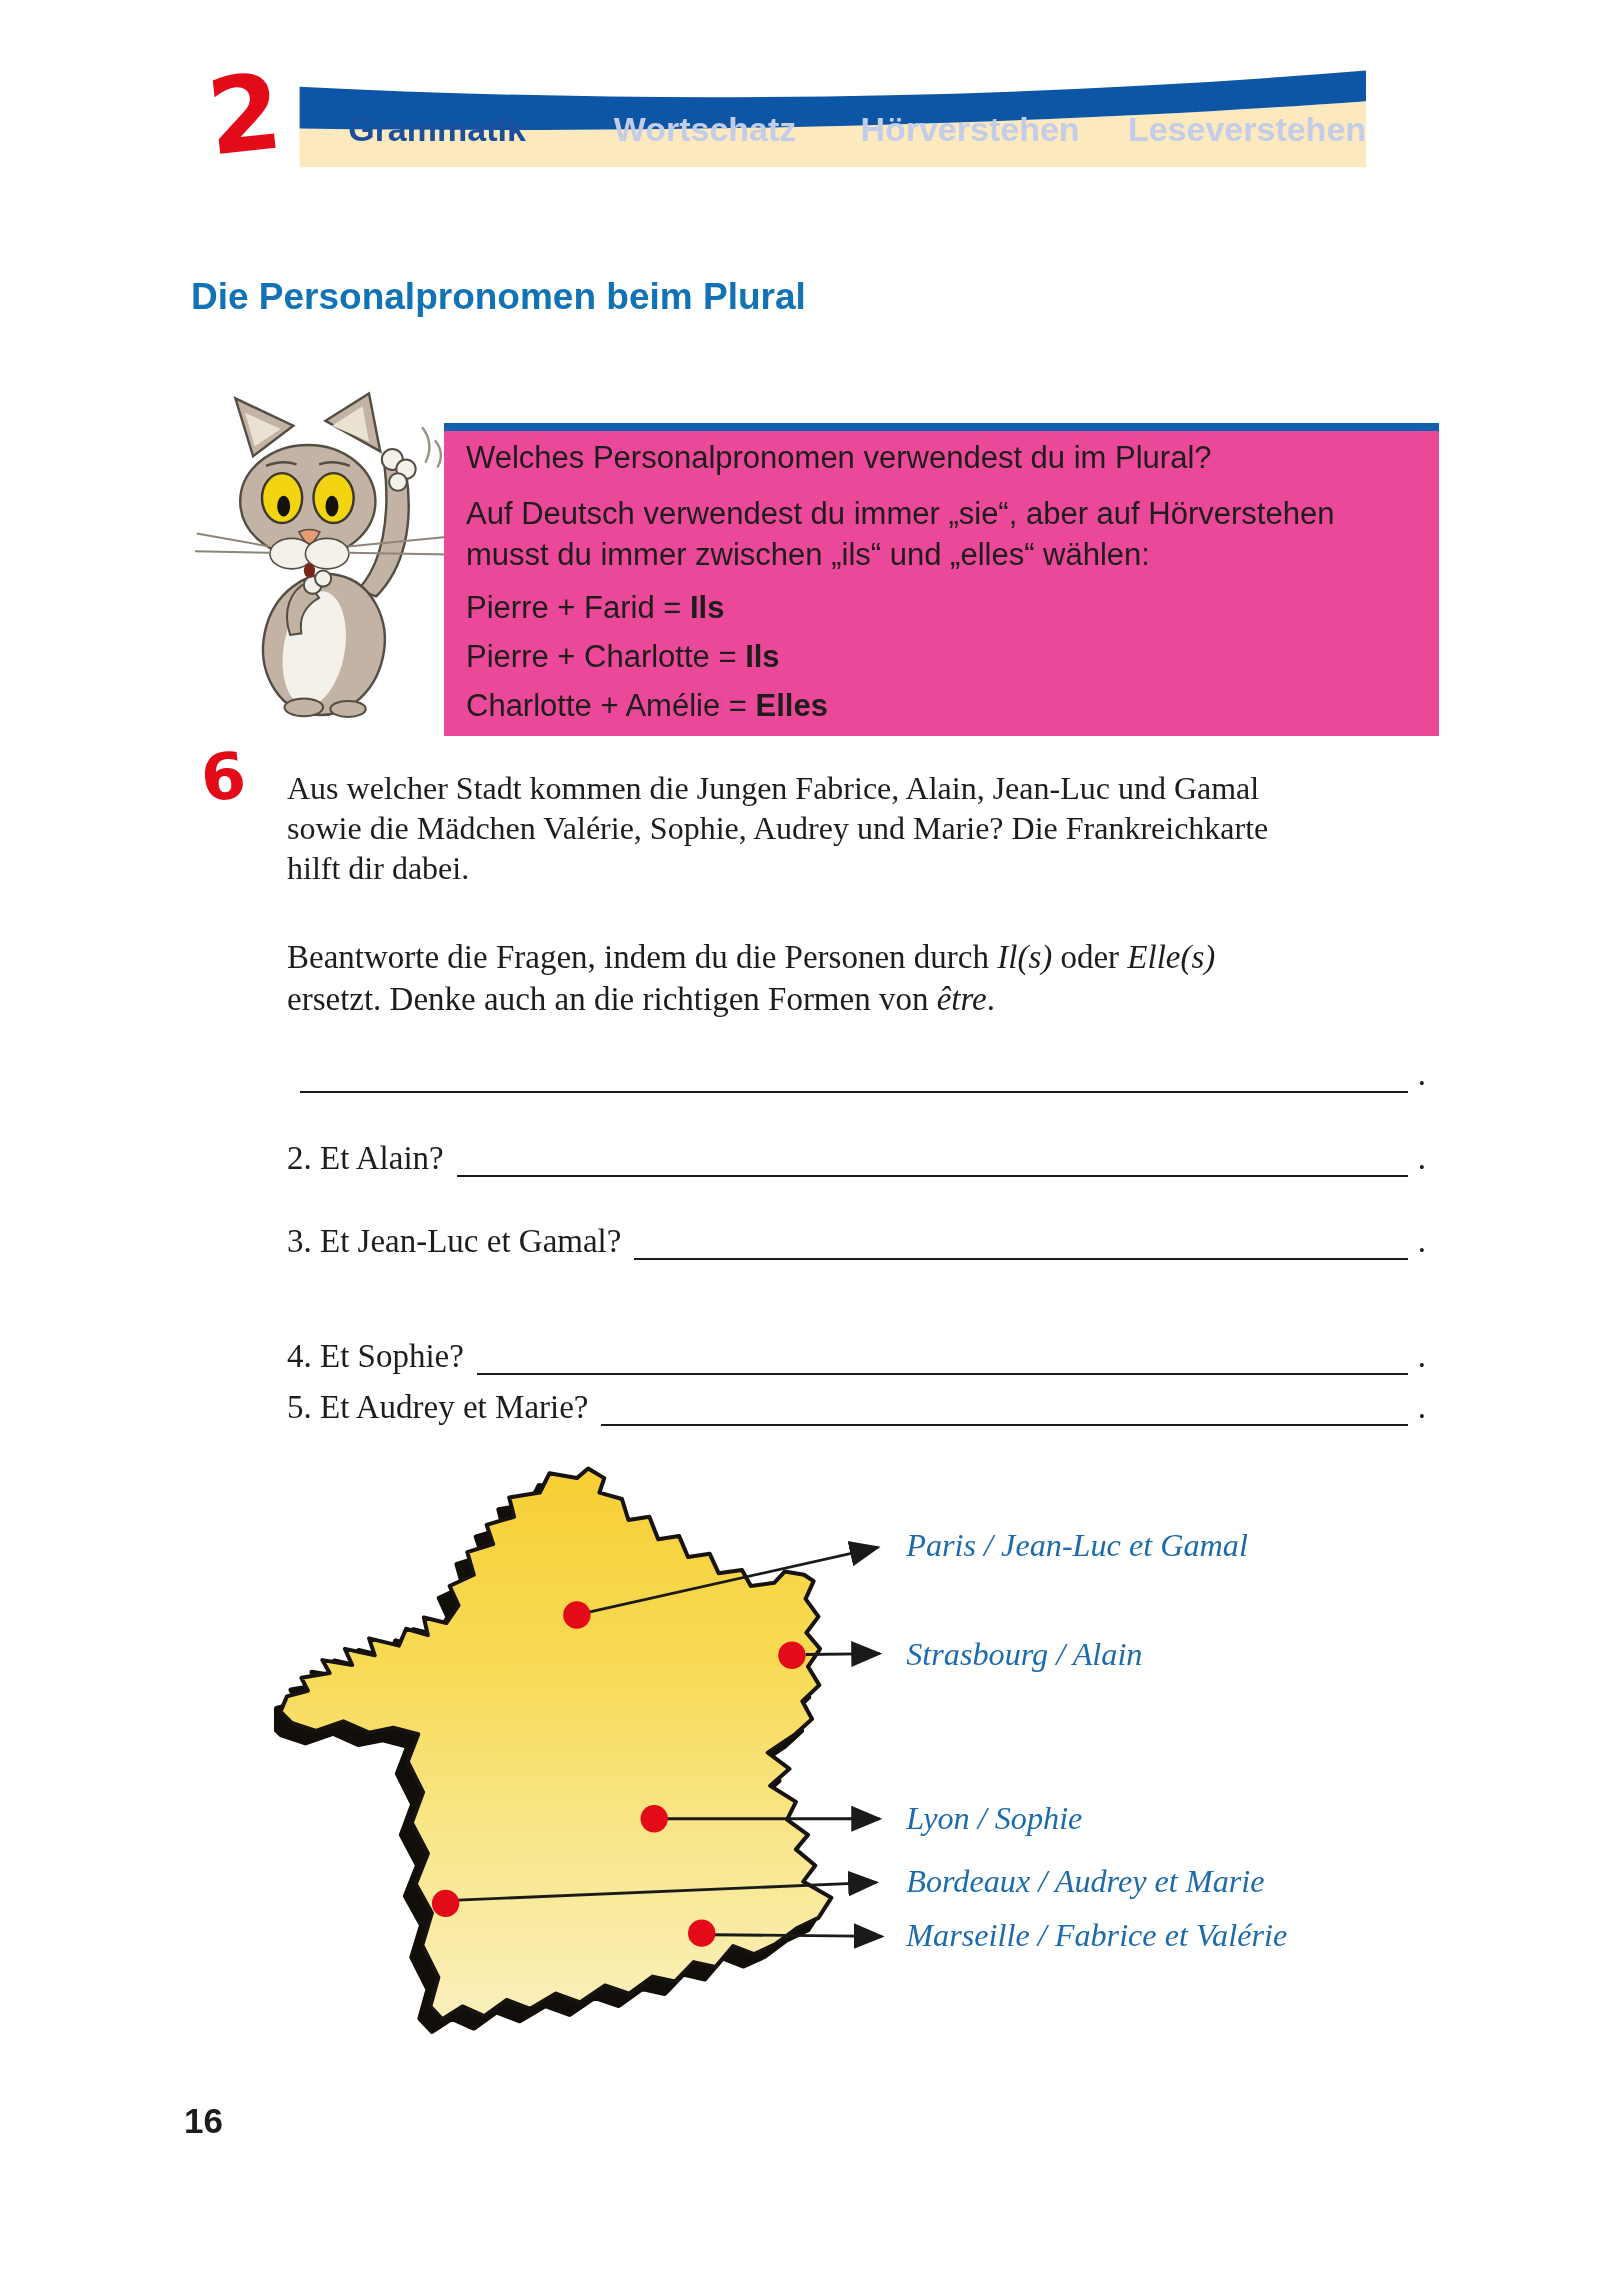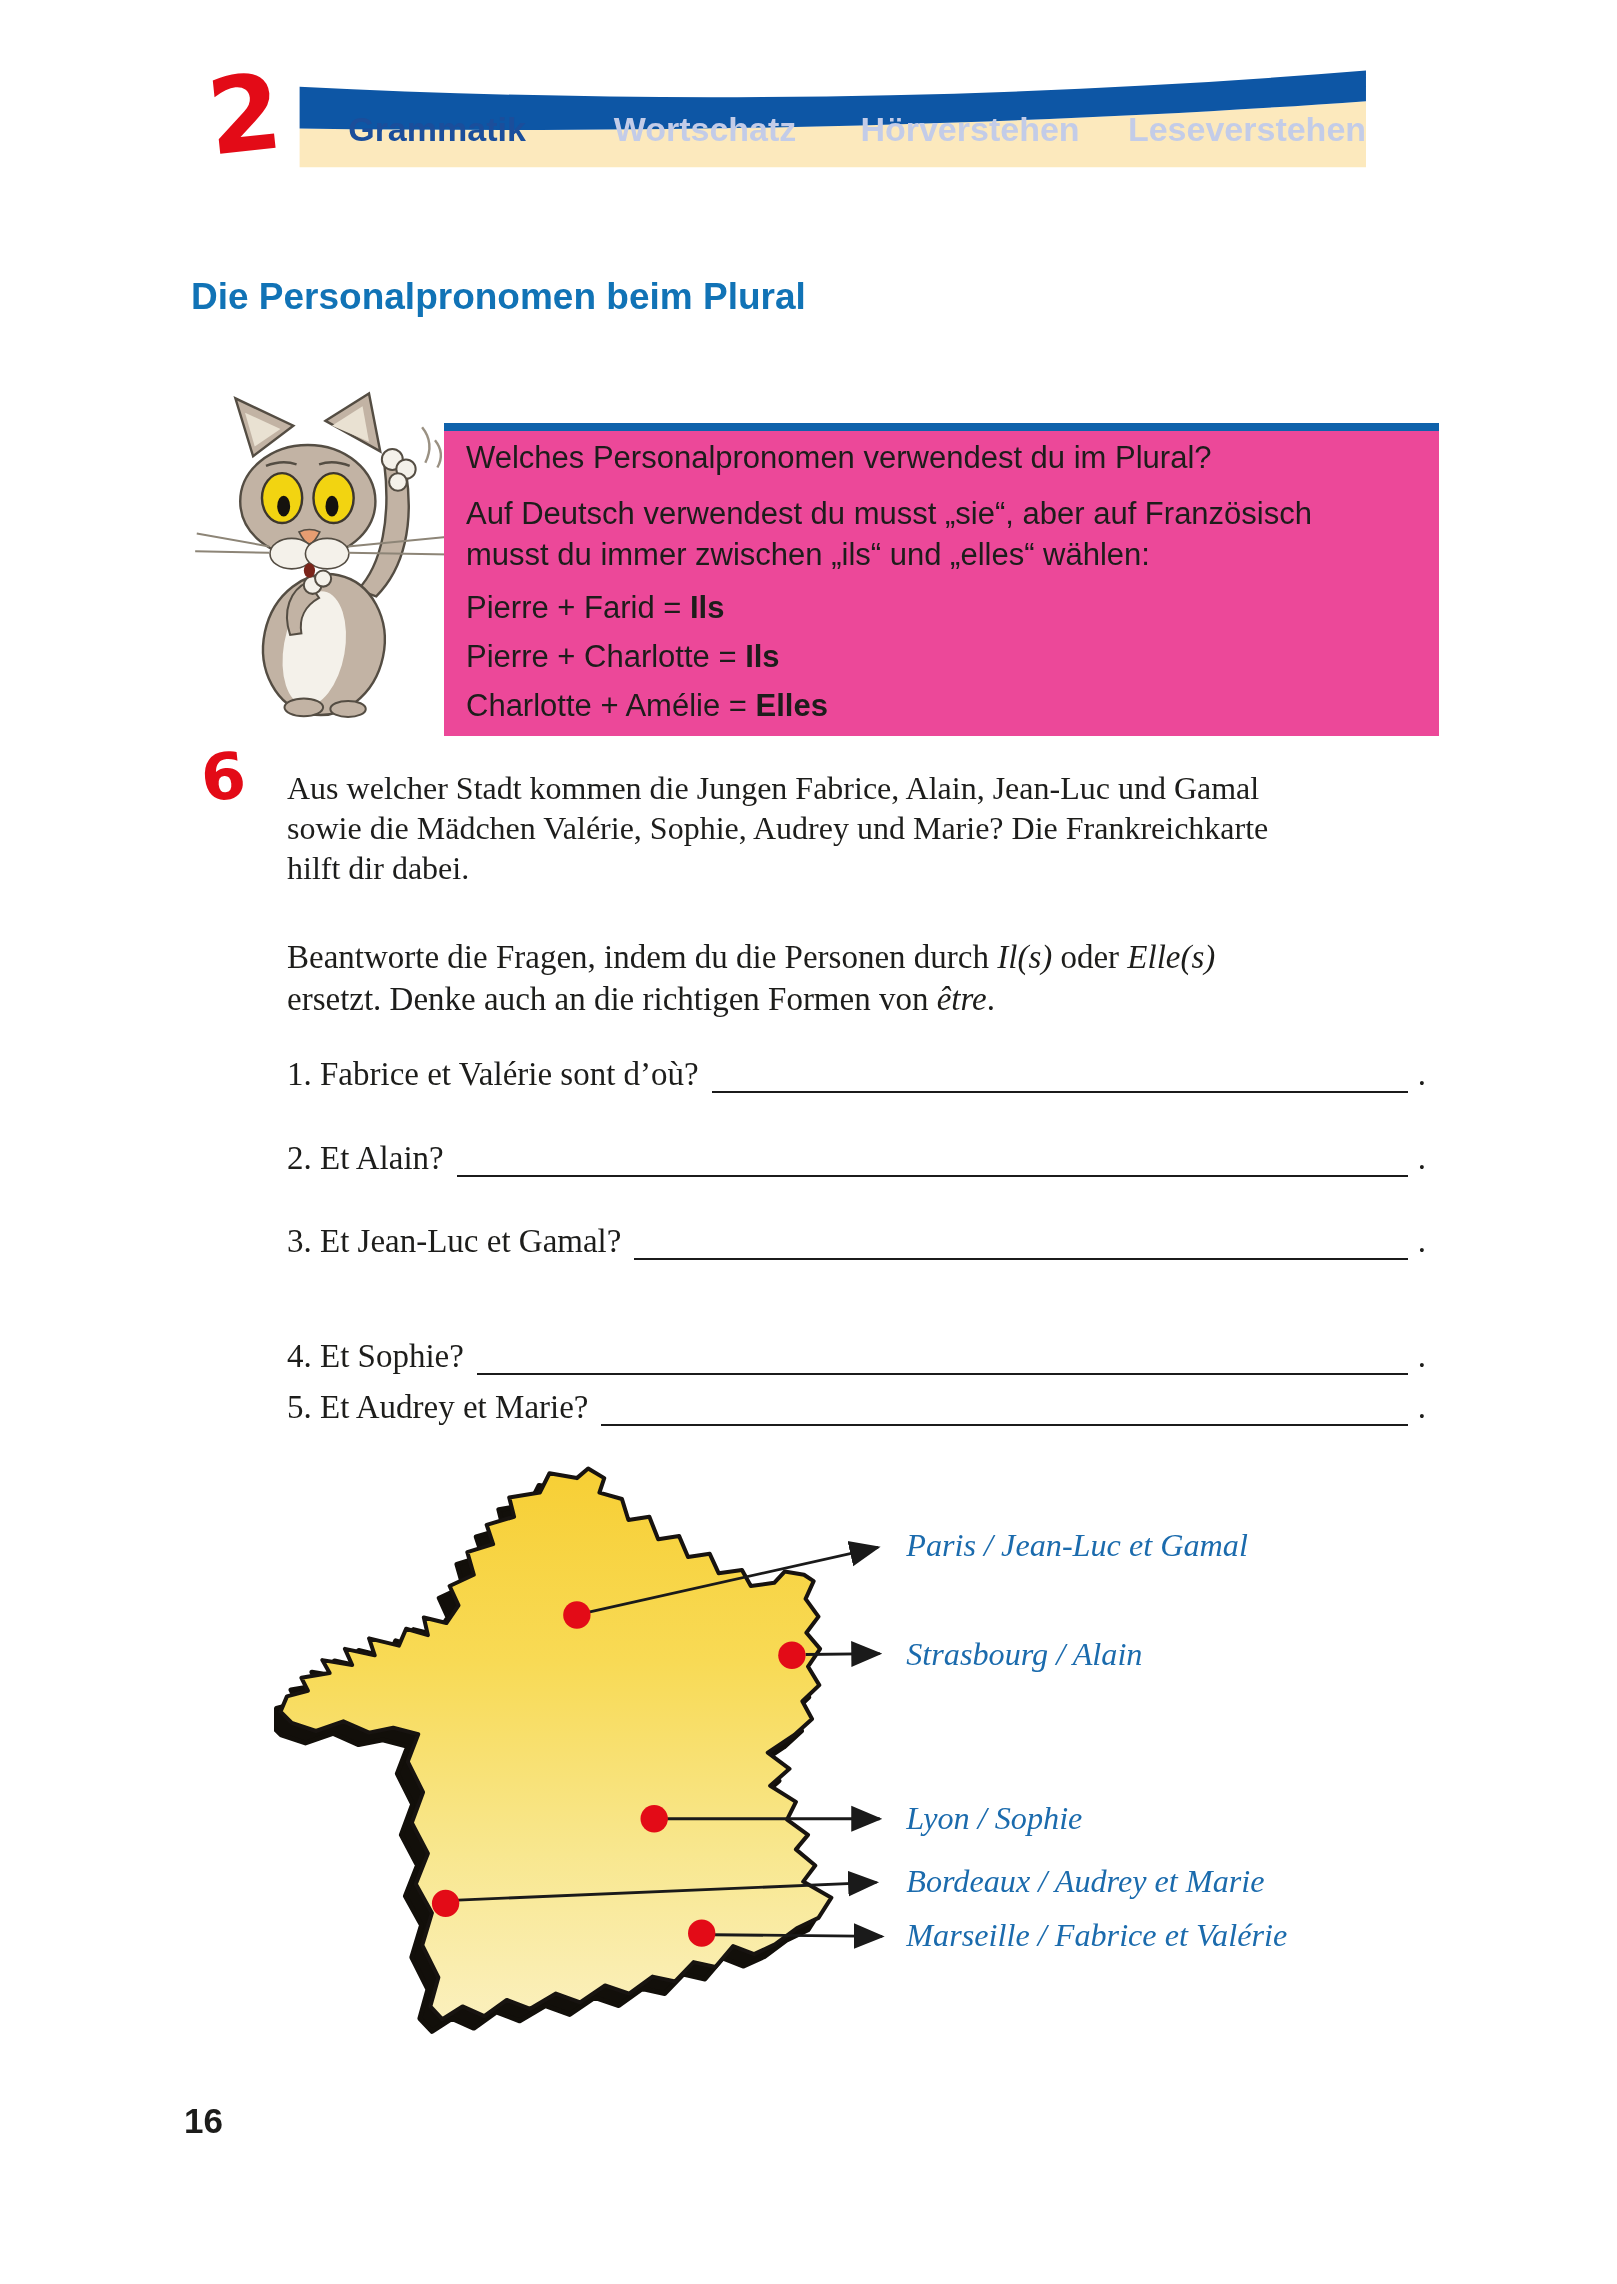--- a/index.html
+++ b/index.html
@@ -106,21 +106,21 @@
     <ellipse cx="90" cy="217" rx="27" ry="19" fill="#f4f1ea" stroke="#544d43" stroke-width="2"></ellipse>
     <ellipse cx="134" cy="217" rx="27" ry="19" fill="#f4f1ea" stroke="#544d43" stroke-width="2"></ellipse>
     <ellipse cx="112" cy="238" rx="7" ry="9" fill="#7a241a"></ellipse>
     <path d="M 62,208 L -28,192 M 62,216 L -30,214 M 160,208 L 285,196 M 160,216 L 287,218" fill="none" stroke="#8d8577" stroke-width="2.5"></path>
   </svg>
 
   <div class="info-box">
     <div class="bar"></div>
     <div class="content">
       <div class="ib-q">Welches Personalpronomen verwendest du im Plural?</div>
-      <div class="ib-e1">Auf Deutsch verwendest du musst „sie“, aber auf Französisch</div>
+      <div class="ib-e1">Auf Deutsch verwendest du immer „sie“, aber auf Hörverstehen</div>
       <div class="ib-e2">musst du immer zwischen „ils“ und „elles“ wählen:</div>
       <div class="ib-ex"><span>Pierre + Farid = </span><b>Ils</b></div>
       <div class="ib-ex"><span>Pierre + Charlotte = </span><b>Ils</b></div>
       <div class="ib-ex"><span>Charlotte + Amélie = </span><b>Elles</b></div>
     </div>
   </div>
 
   <div class="ex-number">6</div>
 
   <div class="intro">
@@ -128,21 +128,20 @@
     <div>sowie die Mädchen Valérie, Sophie, Audrey und Marie? Die Frankreichkarte</div>
     <div>hilft dir dabei.</div>
   </div>
 
   <div class="instructions">
     <span>Beantworte die Fragen, indem du die Personen durch </span><i>Il(s)</i><span> oder </span><i>Elle(s)</i><br>
     <span>ersetzt. Denke auch an die richtigen Formen von </span><i>être</i><span>.</span>
   </div>
 
   <div class="question q1">
-    <span class="q-label">1. Fabrice et Valérie sont d’où?</span>
     <span class="q-line"></span>
     <span class="q-suffix">.</span>
   </div>
   <div class="question q2">
     <span class="q-label">2. Et Alain?</span>
     <span class="q-line"></span>
     <span class="q-suffix">.</span>
   </div>
   <div class="question q3">
     <span class="q-label">3. Et Jean-Luc et Gamal?</span>

